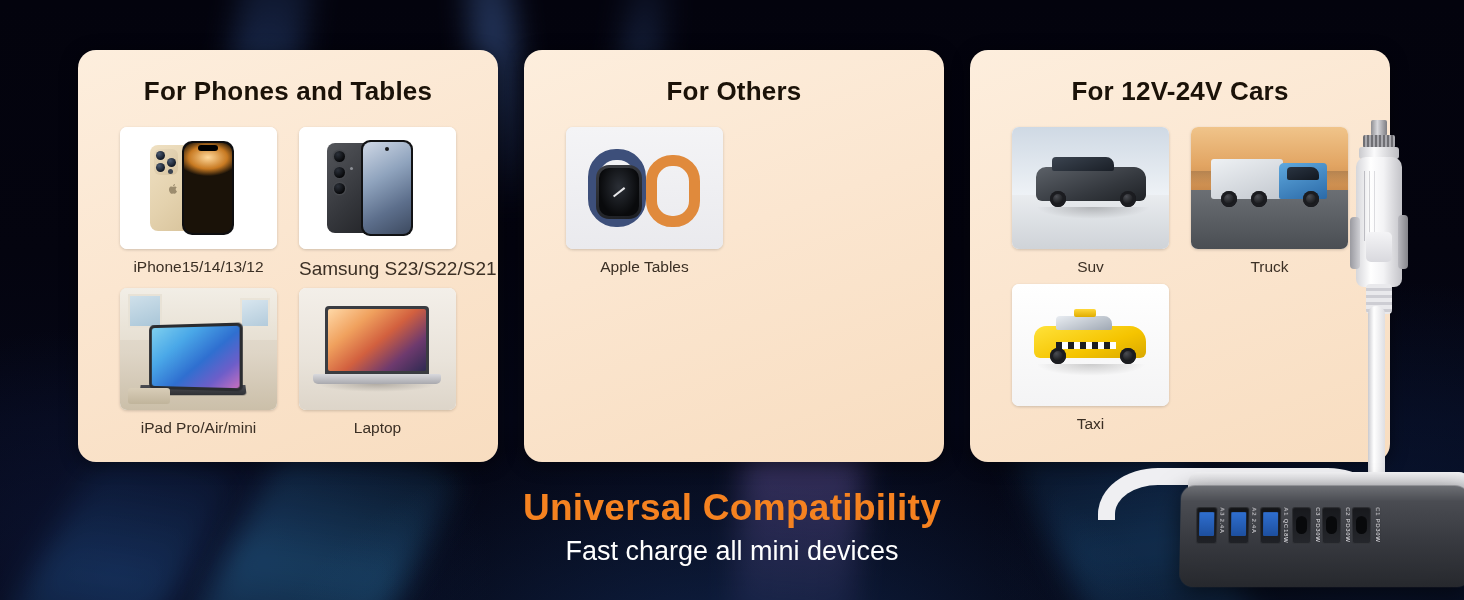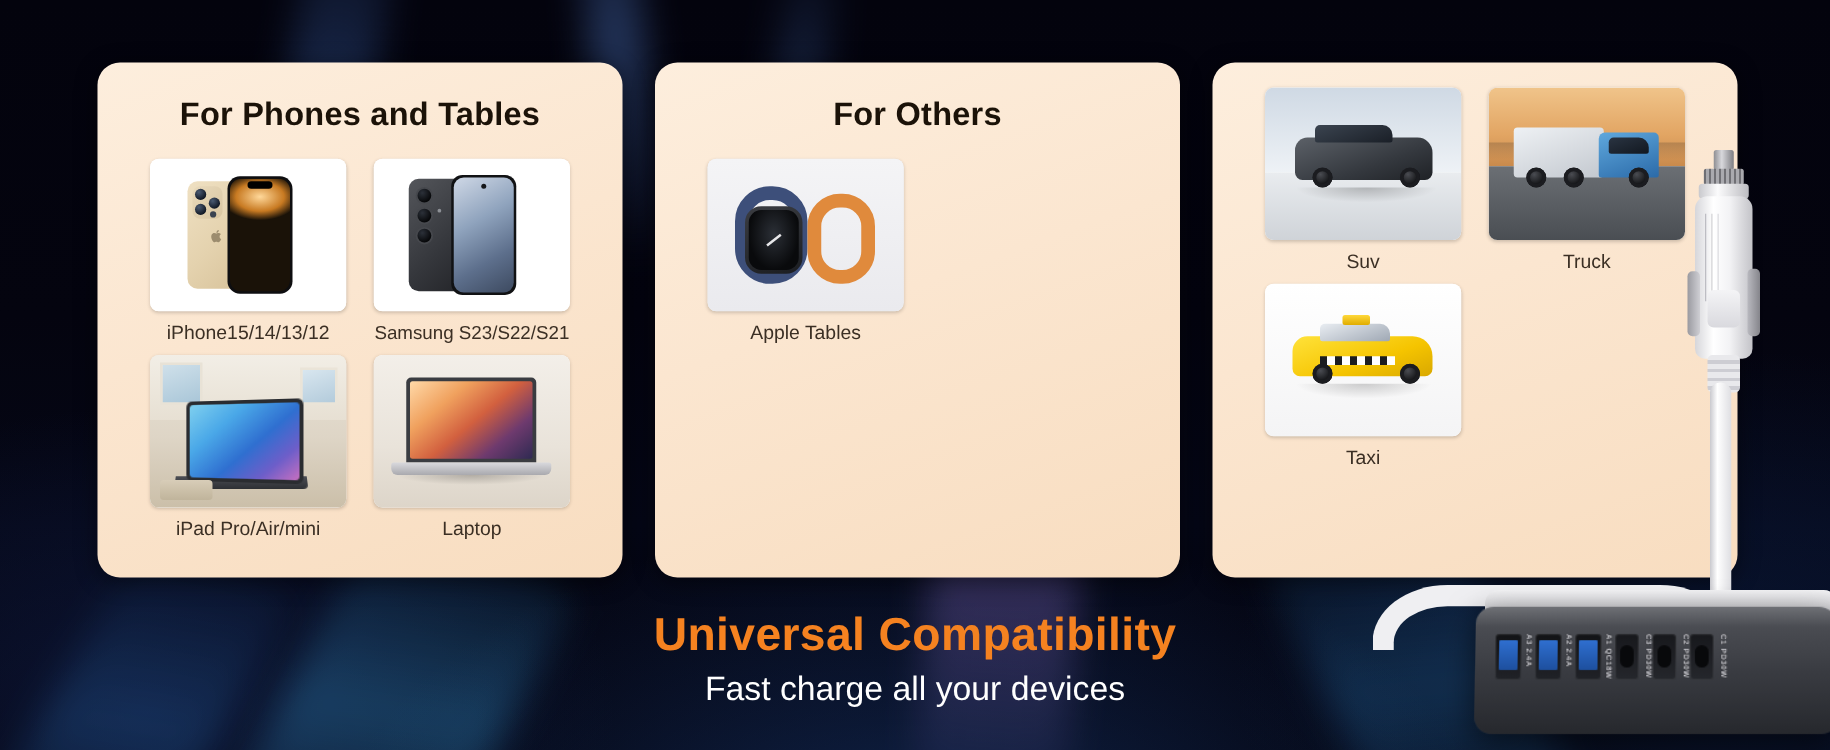--- a/index.html
+++ b/index.html
@@ -103,21 +103,21 @@
   }
   .thumb.grayish { background: #f2f2f4; }
 
   .caption {
     text-align: center;
     font-size: 15.5px;
     color: #3b2f24;
     margin-top: 9px;
     white-space: nowrap;
   }
-  .caption.tight { font-size: 15px; }
+  .caption.tight { font-size: 19px; }
 
   
   .headline {
     position: absolute;
     left: 0; right: 0;
     top: 487px;
     text-align: center;
     font-size: 37px;
     font-weight: bold;
     color: #f58220;
@@ -474,20 +474,21 @@
           </div>
         </div>
         <div class="caption">Apple Tables</div>
       </div>
 
 
     </div>
   </div>
 
   <div class="panel p3">
+    <div class="panel-title">For 12V-24V Cars</div>
     <div class="grid">
 
 
       <div class="cell">
         <div class="thumb">
           <div class="img-fill">
             <div style="position:absolute;left:0;top:0;right:0;height:56%;background:linear-gradient(180deg,#cfd9e4,#eef2f6)"></div>
             <div style="position:absolute;left:0;top:56%;right:0;bottom:0;background:linear-gradient(180deg,#e9ecef,#cfd3d8)"></div>
             <div class="car-shape" style="left:24px;top:40px;width:110px;height:34px;background:linear-gradient(160deg,#5c6168,#34383e 62%,#1f2226);border-radius:10px 12px 6px 6px"></div>
             <div class="win-glass" style="left:40px;top:30px;width:62px;height:14px;background:linear-gradient(160deg,#3b4450,#1a1f27)"></div>
@@ -581,15 +582,15 @@
         <div class="port">
           <div class="port-c"></div>
           <div class="port-label">C1 PD30W</div>
         </div>
 
       </div>
     </div>
   </div>
 
   <div class="headline">Universal Compatibility</div>
-  <div class="subline">Fast charge all your devices</div>
+  <div class="subline">Fast charge all mini devices</div>
 
 </div>
 
 </body></html>

